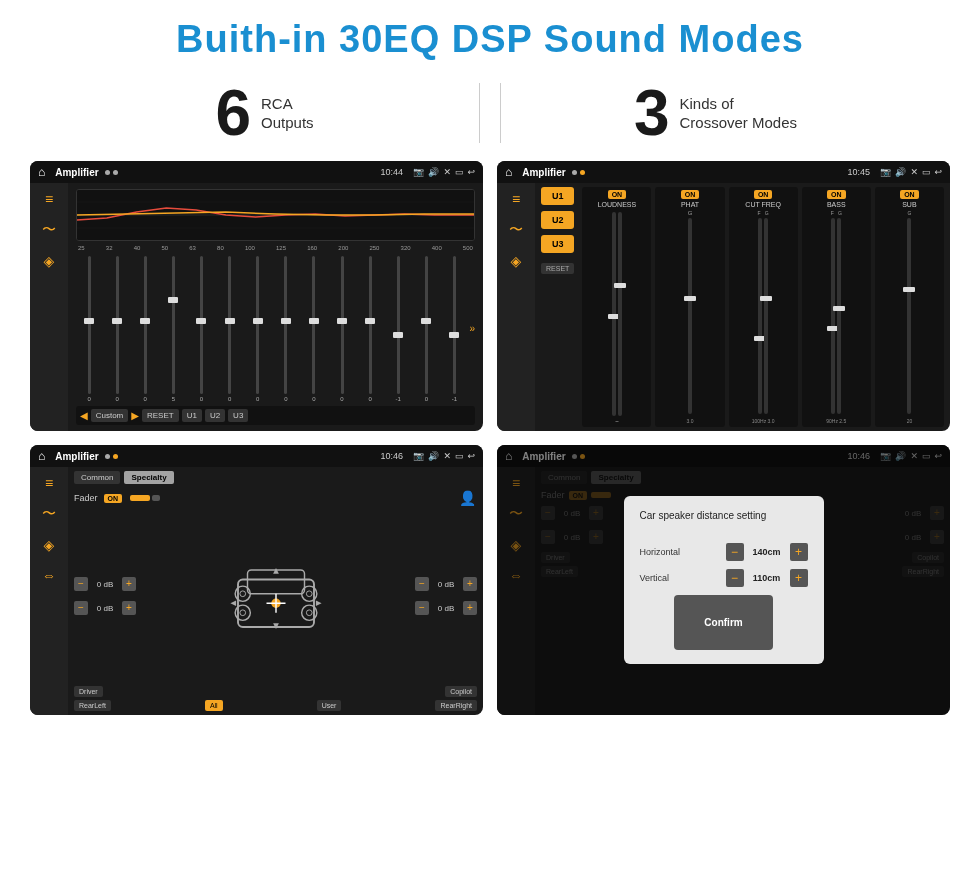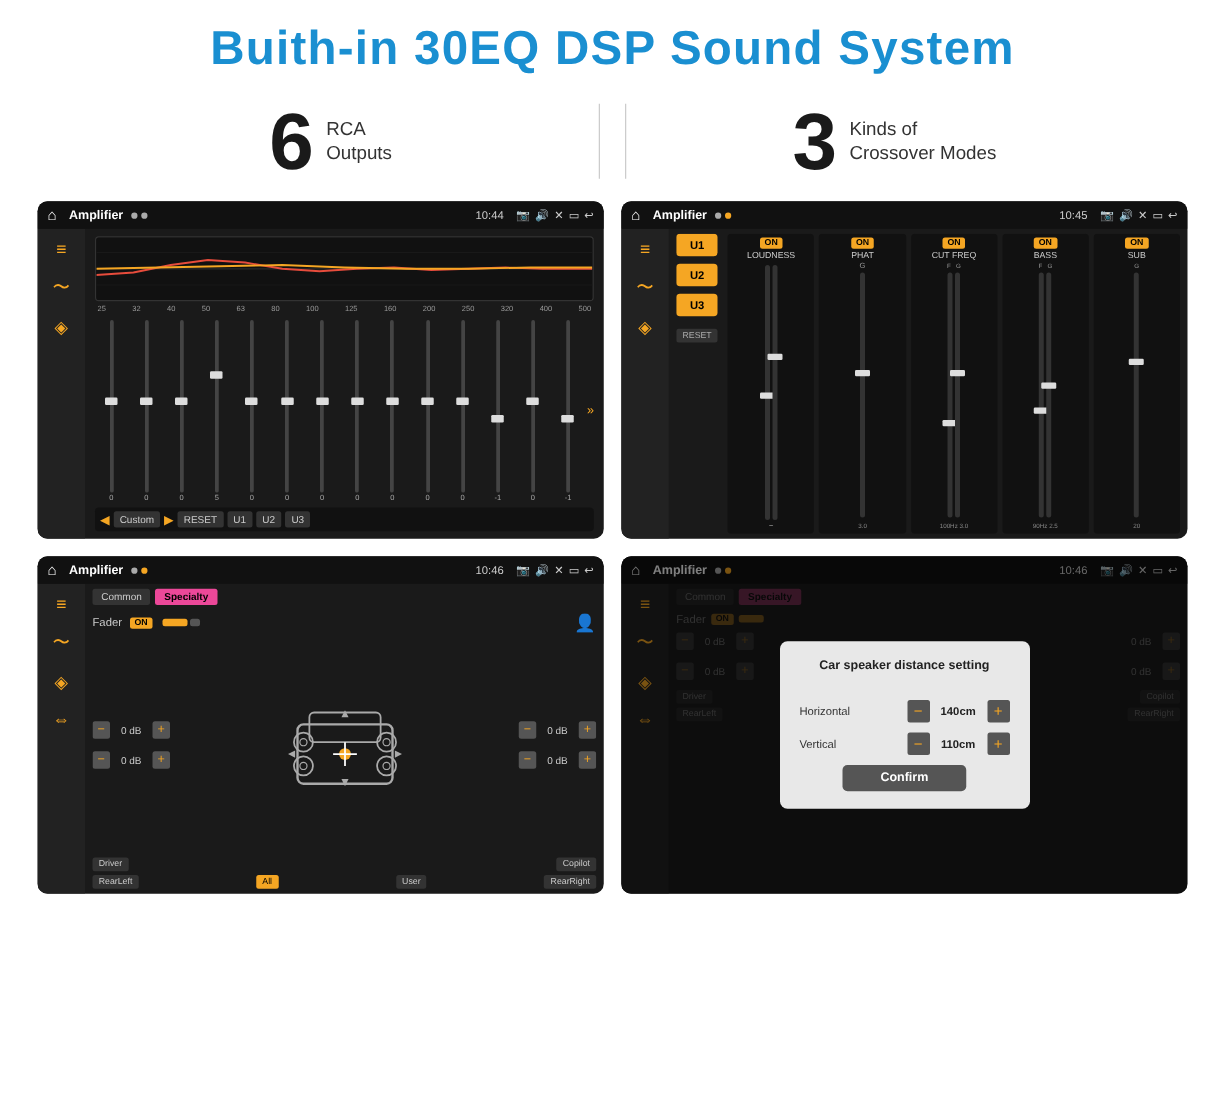--- a/index.html
+++ b/index.html
@@ -307,21 +307,21 @@
       font-size: 8px;
       padding: 2px 7px;
       border-radius: 2px;
       border: none;
       cursor: pointer;
       background: #333;
       color: #ccc;
     }
 
     .tab-btn.active {
-      background: #ec4899;
+      background: #a3a3a3;
       color: #000;
       font-weight: bold;
     }
 
     .fader-on {
       display: flex;
       align-items: center;
       gap: 6px;
       margin-bottom: 8px;
     }
@@ -397,23 +397,22 @@
 
     .dialog-box {
       background: #e8e8e8;
       border-radius: 6px;
       padding: 14px 16px;
       width: 200px;
     }
 
     .dialog-title {
       font-size: 10px;
-      font-weight: bold;
+      font-weight: normal;
       color: #222;
-      text-align: center;
       margin-bottom: 22px;
     }
 
     .dialog-row {
       display: flex;
       align-items: center;
       justify-content: space-between;
       margin-bottom: 8px;
     }
 
@@ -450,42 +449,42 @@
       font-weight: bold;
     }
 
     .dialog-confirm {
       background: #555;
       color: #fff;
       border: none;
       border-radius: 4px;
       font-size: 10px;
       font-weight: bold;
-      padding: 5px 30px;
+      padding: 22px 30px;
       cursor: pointer;
       display: block;
       margin: 4px auto 0 auto;
     }
 
     .reset-btn {
       background: #333;
       color: #aaa;
       border: none;
       font-size: 7px;
       padding: 2px 5px;
       border-radius: 2px;
       cursor: pointer;
       margin-top: 4px;
       align-self: flex-start;
     }
   </style>
 </head>
 <body>
 
-<h1 class="main-title">Buith-in 30EQ DSP Sound System</h1>
+<h1 class="main-title">Buith-in 30EQ DSP Sound Modes</h1>
 
 <div class="stats-row">
   <div class="stat-item">
     <span class="stat-number">6</span>
     <span class="stat-text"><span>RCA</span><br><span>Outputs</span></span>
   </div>
   <div class="stat-divider"></div>
   <div class="stat-divider"></div>
   <div class="stat-item">
     <span class="stat-number">3</span>

